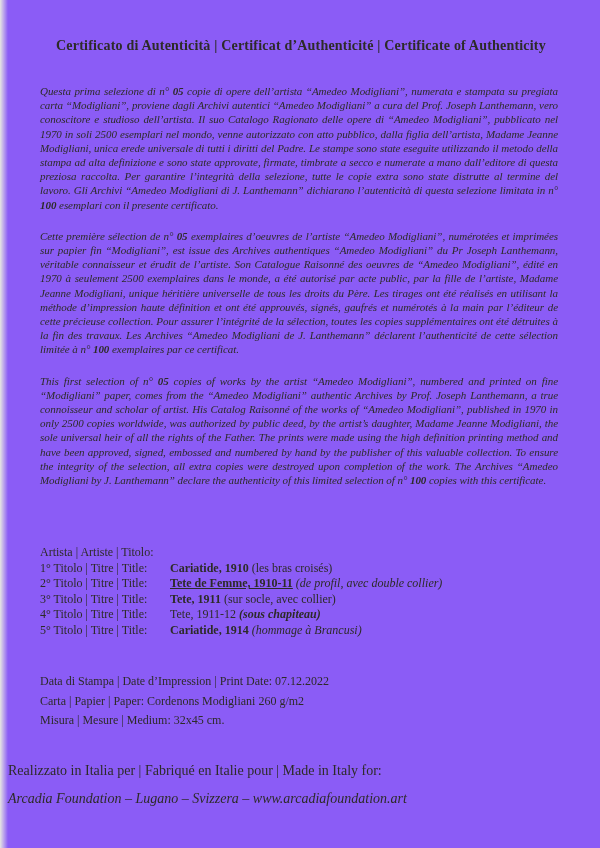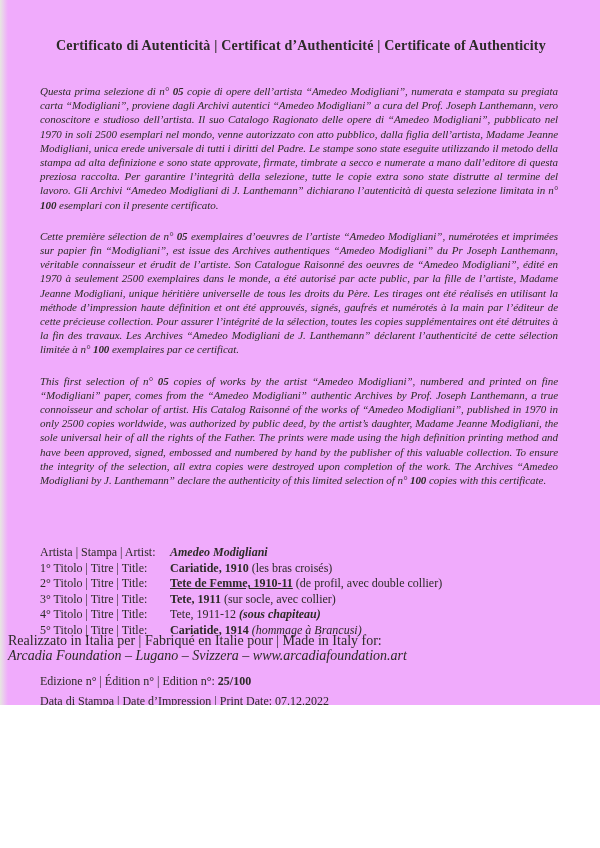--- a/index.html
+++ b/index.html
@@ -1,21 +1,21 @@
 <!DOCTYPE html>
 <html><head>
 <meta charset="utf-8">
 <style>
   html, body { margin: 0; padding: 0; background: #ffffff; }
   .page {
     position: relative;
     width: 600px;
-    height: 705px;
+    height: 848px;
     margin: 0 auto;
-    background: #f0abfc;
+    background: #8b5cf6;
     color: #2d2b28;
     font-family: "Liberation Serif", "DejaVu Serif", serif;
     box-sizing: border-box;
     padding: 38px 38px 8px 40px;
     overflow: hidden;
   }
   .scan-edge {
     position: absolute;
     left: 0; top: 0; bottom: 0;
     width: 8px;
@@ -52,63 +52,61 @@
     line-height: 19.5px;
   }
   .footer {
     position: absolute;
     left: 8px; right: 0;
     bottom: 42px;
     text-align: left;
     font-size: 14px;
     line-height: 15px;
   }
-  .footer .foundation { font-style: italic; }
+  .footer .foundation { font-style: italic; margin-top: 13px; }
 </style>
 </head>
 <body>
 
 <div class="page">
   <div class="scan-edge"></div>
 
   <h1 class="title">Certificato di Autenticità | Certificat d’Authenticité | Certificate of Authenticity</h1>
 
   <p class="para"><span>Questa prima selezione di n° </span><span style="font-weight: bold;">05</span><span> copie di opere dell’artista “Amedeo Modigliani”, numerata e stampata su pregiata carta “Modigliani”, proviene dagli Archivi autentici “Amedeo Modigliani” a cura del Prof. Joseph Lanthemann, vero conoscitore e studioso dell’artista. Il suo Catalogo Ragionato delle opere di “Amedeo Modigliani”, pubblicato nel 1970 in soli 2500 esemplari nel mondo, venne autorizzato con atto pubblico, dalla figlia dell’artista, Madame Jeanne Modigliani, unica erede universale di tutti i diritti del Padre. Le stampe sono state eseguite utilizzando il metodo della stampa ad alta definizione e sono state approvate, firmate, timbrate a secco e numerate a mano dall’editore di questa preziosa raccolta. Per garantire l’integrità della selezione, tutte le copie extra sono state distrutte al termine del lavoro. Gli Archivi “Amedeo Modigliani di J. Lanthemann” dichiarano l’autenticità di questa selezione limitata in n° </span><span style="font-weight: bold;">100</span><span> esemplari con il presente certificato.</span></p>
   <p class="para"><span>Cette première sélection de n° </span><span style="font-weight: bold;">05</span><span> exemplaires d’oeuvres de l’artiste “Amedeo Modigliani”, numérotées et imprimées sur papier fin “Modigliani”, est issue des Archives authentiques “Amedeo Modigliani” du Pr Joseph Lanthemann, véritable connaisseur et érudit de l’artiste. Son Catalogue Raisonné des oeuvres de “Amedeo Modigliani”, édité en 1970 à seulement 2500 exemplaires dans le monde, a été autorisé par acte public, par la fille de l’artiste, Madame Jeanne Modigliani, unique héritière universelle de tous les droits du Père. Les tirages ont été réalisés en utilisant la méthode d’impression haute définition et ont été approuvés, signés, gaufrés et numérotés à la main par l’éditeur de cette précieuse collection. Pour assurer l’intégrité de la sélection, toutes les copies supplémentaires ont été détruites à la fin des travaux. Les Archives “Amedeo Modigliani de J. Lanthemann” déclarent l’authenticité de cette sélection limitée à n° </span><span style="font-weight: bold;">100</span><span> exemplaires par ce certificat.</span></p>
   <p class="para"><span>This first selection of n° </span><span style="font-weight: bold;">05</span><span> copies of works by the artist “Amedeo Modigliani”, numbered and printed on fine “Modigliani” paper, comes from the “Amedeo Modigliani” authentic Archives by Prof. Joseph Lanthemann, a true connoisseur and scholar of artist. His Catalog Raisonné of the works of “Amedeo Modigliani”, published in 1970 in only 2500 copies worldwide, was authorized by public deed, by the artist’s daughter, Madame Jeanne Modigliani, the sole universal heir of all the rights of the Father. The prints were made using the high definition printing method and have been approved, signed, embossed and numbered by hand by the publisher of this valuable collection. To ensure the integrity of the selection, all extra copies were destroyed upon completion of the work. The Archives “Amedeo Modigliani by J. Lanthemann” declare the authenticity of this limited selection of n° </span><span style="font-weight: bold;">100</span><span> copies with this certificate.</span></p>
 
   <div class="artwork-list">
     <div class="artwork-row">
-      <span class="label">Artista | Stampa | Artist:</span>
-      <span class="value"><span style="font-weight: bold; font-style: italic;">Amedeo Modigliani</span></span>
+      <span class="label">Artista | Artiste | Titolo:</span>
     </div>
     <div class="artwork-row">
       <span class="label">1° Titolo | Titre | Title:</span>
       <span class="value"><span style="font-weight: bold;">Cariatide, 1910</span><span style=""> (les bras croisés)</span></span>
     </div>
     <div class="artwork-row">
       <span class="label">2° Titolo | Titre | Title:</span>
-      <span class="value"><span style="font-weight: bold; text-decoration: underline;">Tete de Femme, 1910-11</span><span style=""> (de profil, avec double collier)</span></span>
+      <span class="value"><span style="font-weight: bold; text-decoration: underline;">Tete de Femme, 1910-11</span><span style="font-style: italic;"> (de profil, avec double collier)</span></span>
     </div>
     <div class="artwork-row">
       <span class="label">3° Titolo | Titre | Title:</span>
       <span class="value"><span style="font-weight: bold;">Tete, 1911</span><span style=""> (sur socle, avec collier)</span></span>
     </div>
     <div class="artwork-row">
       <span class="label">4° Titolo | Titre | Title:</span>
       <span class="value"><span style="font-weight: normal;">Tete, 1911-12</span><span style="font-style: italic; font-weight: bold;"> (sous chapiteau)</span></span>
     </div>
     <div class="artwork-row">
       <span class="label">5° Titolo | Titre | Title:</span>
       <span class="value"><span style="font-weight: bold;">Cariatide, 1914</span><span style="font-style: italic;"> (hommage à Brancusi)</span></span>
     </div>
   </div>
 
   <div class="edition-list">
-    <div class="edition-row"><span>Edizione n° | Édition n° | Edition n°: </span><span style="font-weight: bold;">25/100</span></div>
     <div class="edition-row"><span>Data di Stampa | Date d’Impression | Print Date: 07.12.2022</span></div>
     <div class="edition-row"><span>Carta | Papier | Paper: Cordenons Modigliani 260 g/m2</span></div>
     <div class="edition-row"><span>Misura | Mesure | Medium: 32x45 cm.</span></div>
   </div>
 
   <div class="footer">
     <div>Realizzato in Italia per | Fabriqué en Italie pour | Made in Italy for:</div>
     <div class="foundation">Arcadia Foundation – Lugano – Svizzera – www.arcadiafoundation.art</div>
   </div>
 </div>

